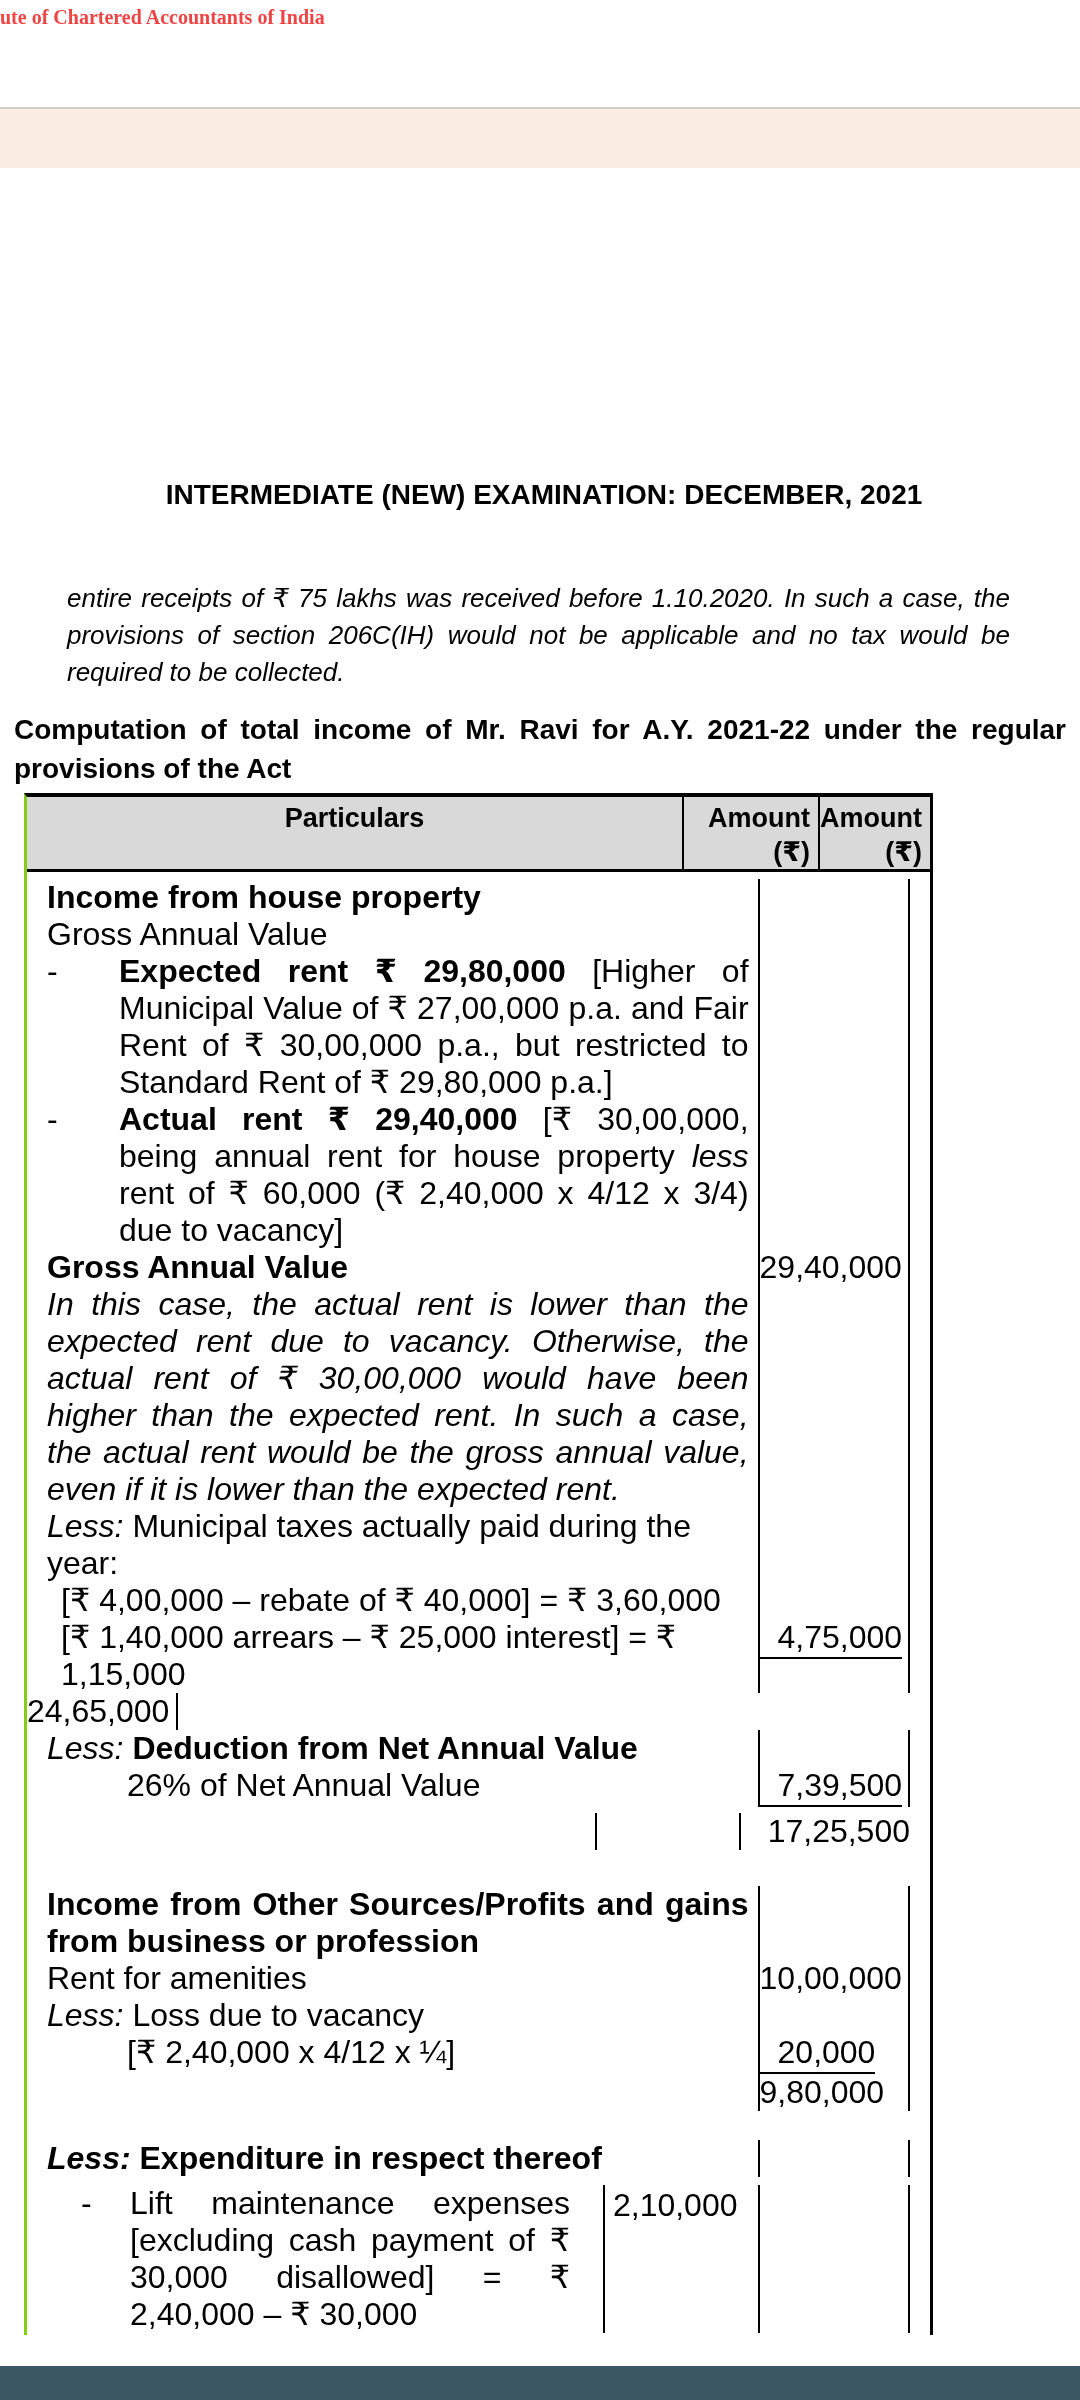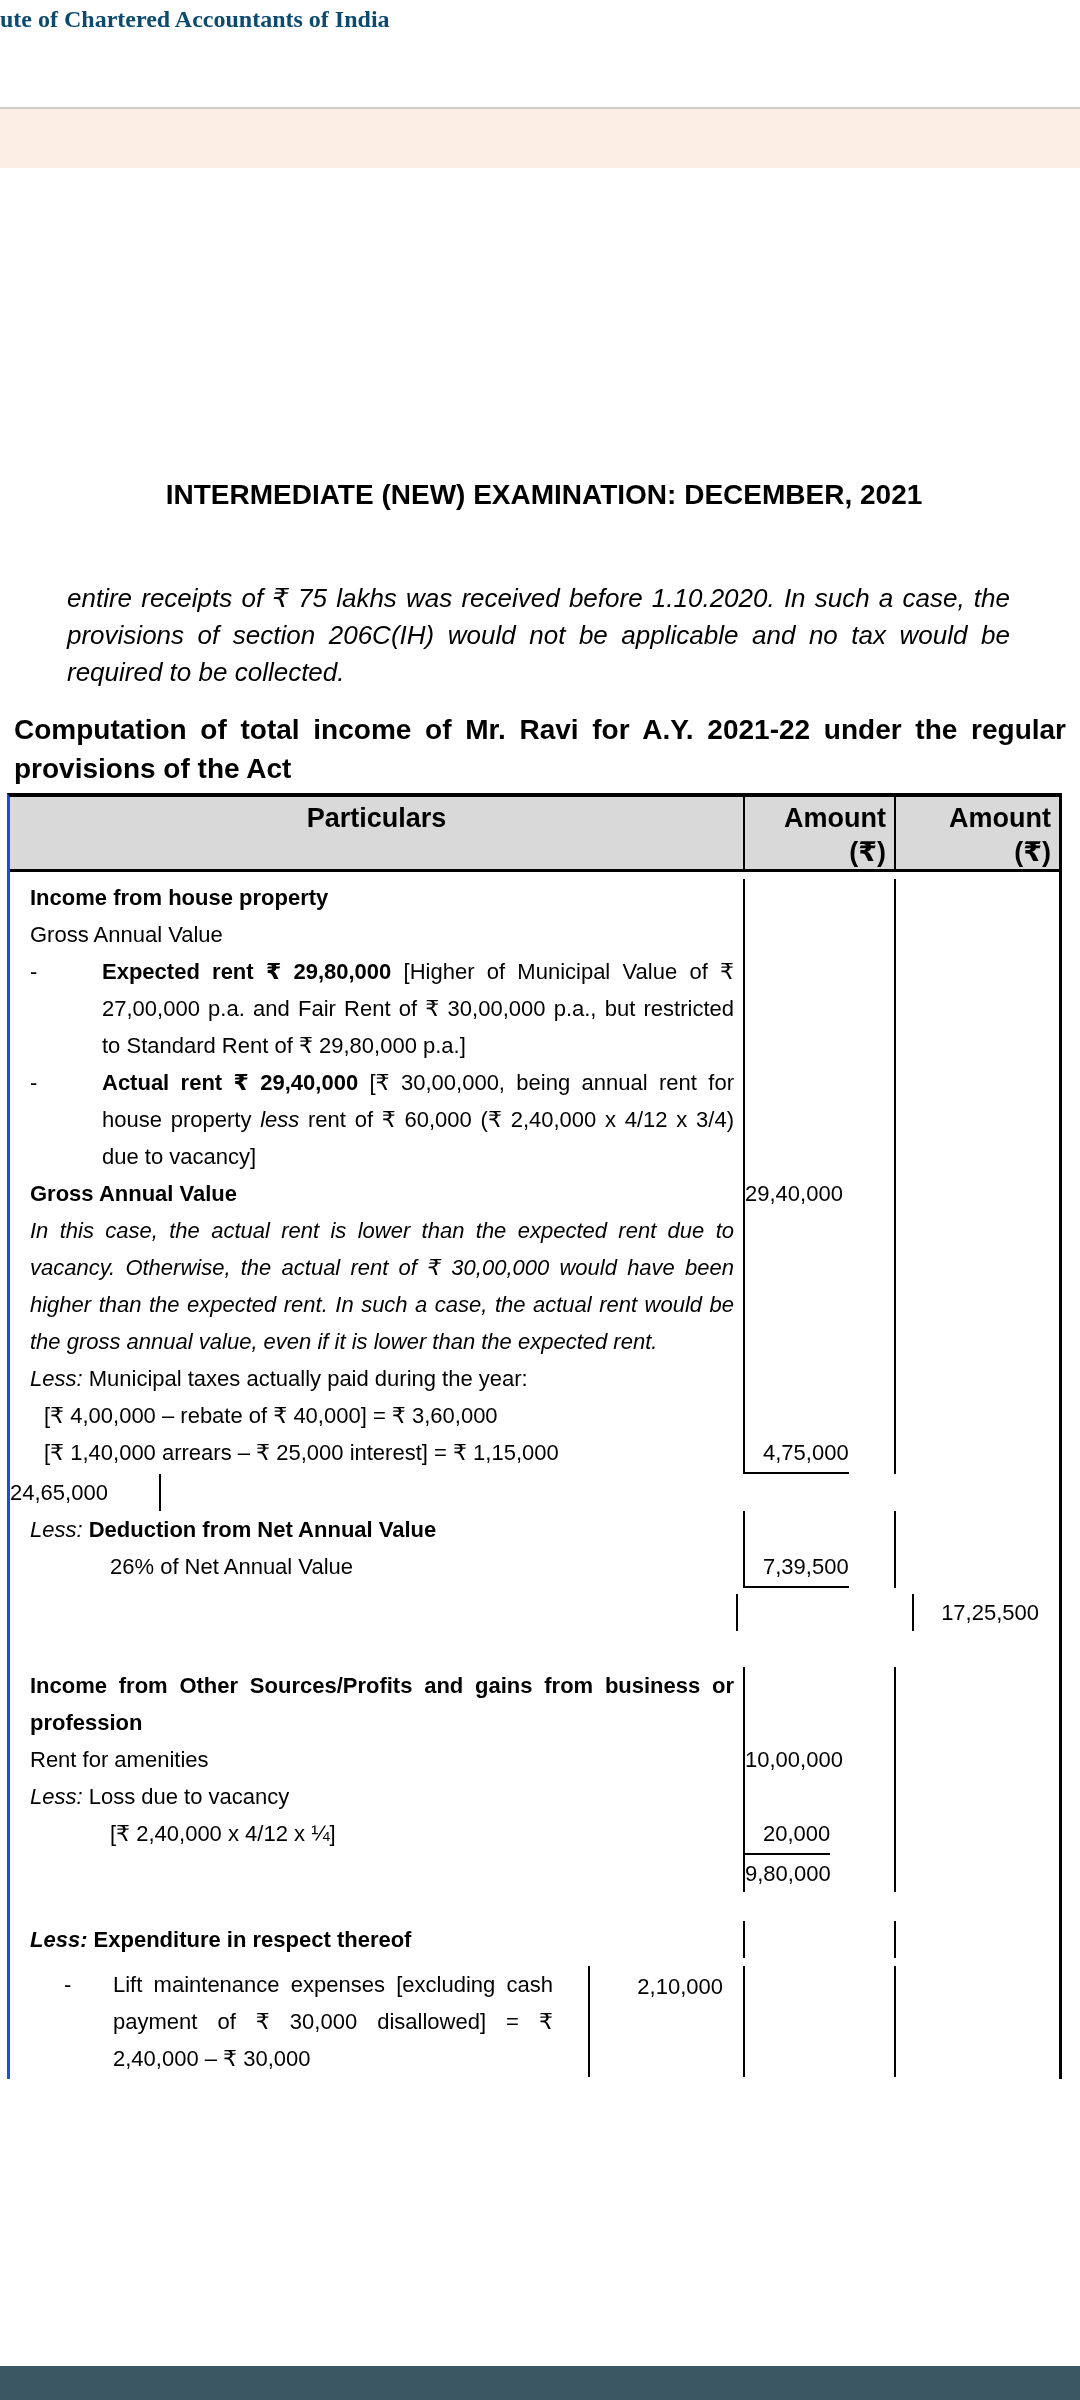--- a/index.html
+++ b/index.html
@@ -1,44 +1,44 @@
 <!DOCTYPE html>
 <html><head>
 <meta charset="utf-8">
 <style>
   html,body{margin:0;padding:0;background:#ffffff;}
   .page{position:relative;width:1080px;height:2400px;background:#fff;overflow:hidden;
         font-family:"Liberation Sans","DejaVu Sans",sans-serif;color:#000;}
 
   .top-header{position:absolute;left:0;top:6px;white-space:nowrap;
         font-family:"Liberation Serif","DejaVu Serif",serif;font-weight:bold;
-        font-size:24px;color:#0c4a6e;}
+        font-size:20px;color:#ef4444;}
   .hairline{position:absolute;left:0;top:107px;width:100%;height:2px;background:#d2cfca;}
   .toolbar{position:absolute;left:0;top:109px;width:100%;height:59px;background:#fbece4;}
 
   .exam-heading{position:absolute;left:4px;top:476px;width:100%;margin:0;text-align:center;
         font-size:28px;font-weight:bold;line-height:38px;}
   .intro{position:absolute;left:67px;top:580px;width:943px;margin:0;font-style:italic;
         font-size:26px;line-height:37px;text-align:justify;}
   .comp-heading{position:absolute;left:10px;top:706px;width:1052px;margin:4px;
         font-size:28px;font-weight:bold;line-height:39px;text-align:justify;}
 
-  .ctable{position:absolute;left:7px;top:793px;width:1055px;box-sizing:border-box;
-        border-left:3px solid #1d4ed8;border-right:3px solid #000;border-top:4px solid #000;}
+  .ctable{position:absolute;left:24px;top:793px;width:909px;box-sizing:border-box;
+        border-left:3px solid #84cc16;border-right:3px solid #000;border-top:4px solid #000;}
   .thead{display:flex;background:#d9d9d9;border-bottom:3px solid #000;
         font-weight:bold;font-size:27px;line-height:34px;}
   .hc{box-sizing:border-box;height:72px;padding-top:4px;}
   .thead .c1{text-align:center;}
   .thead .c2,.thead .c3{text-align:right;padding-right:8px;}
 
   .c1{width:735px;box-sizing:border-box;border-right:2px solid #000;}
   .c2{width:151px;box-sizing:border-box;border-right:2px solid #000;text-align:left;}
   .c3{flex:1;box-sizing:border-box;text-align:right;padding-right:20px;}
 
-  .tbody{font-size:22px;line-height:37px;padding:7px 0 2px;}
+  .tbody{font-size:32px;line-height:37px;padding:7px 0 2px;}
   .trow{display:flex;min-height:37px;}
   .trow .c1{padding:0 9px 0 20px;}
   .just{text-align:justify;}
   .b{font-weight:bold;} .i{font-style:italic;}
   .ind80{padding-left:80px;} .ind14{padding-left:14px;}
 
   .bwrap{display:flex;}
   .dash{flex:0 0 72px;}
   .btxt{flex:1;}
 

